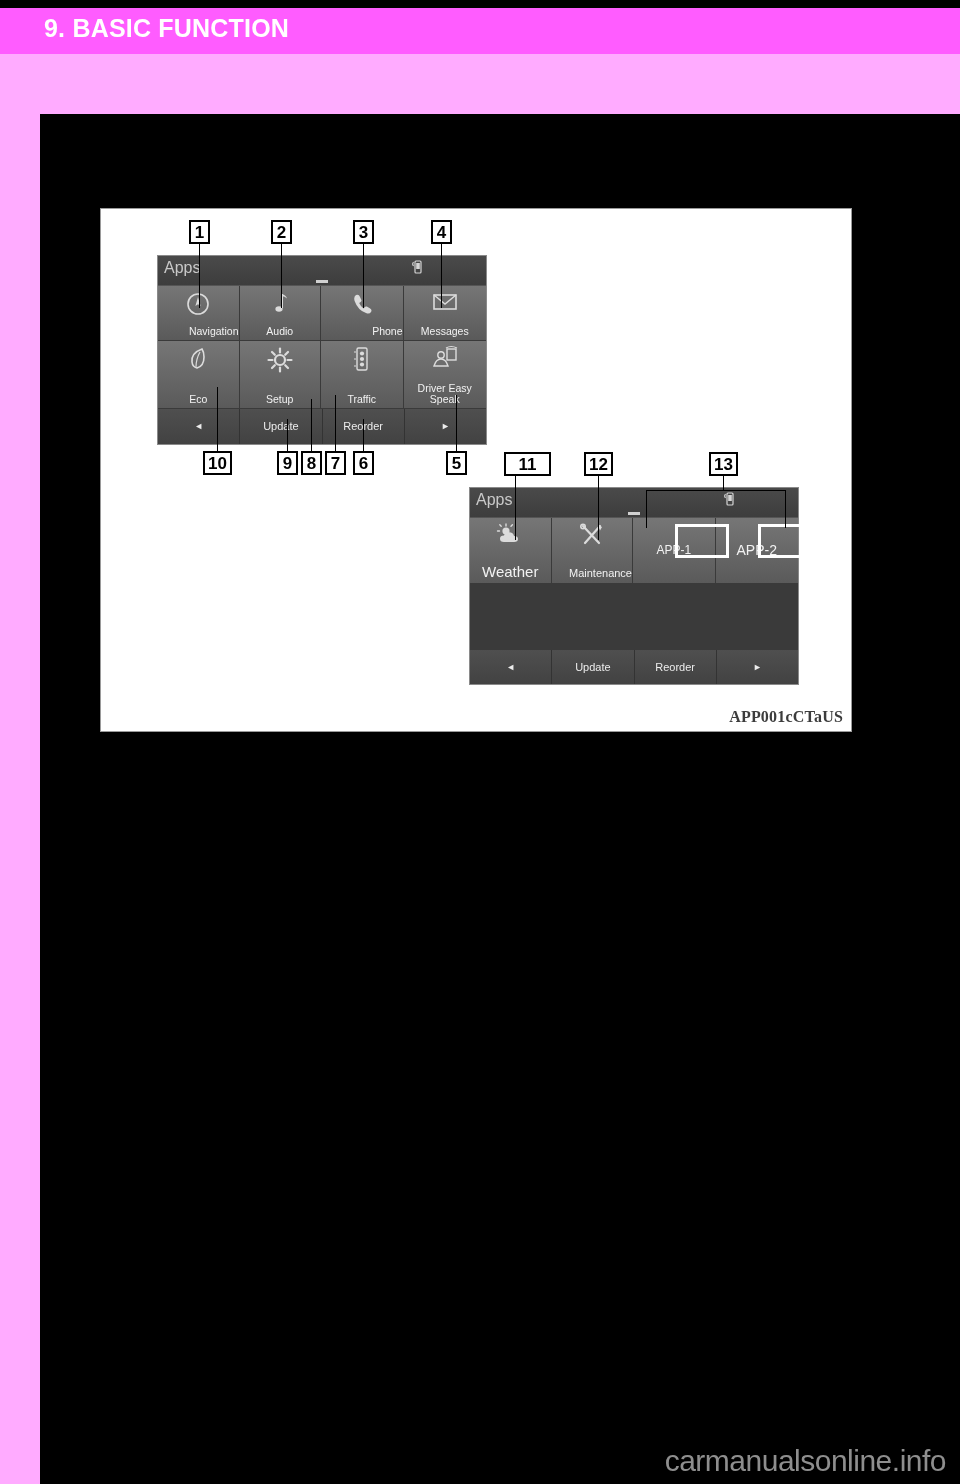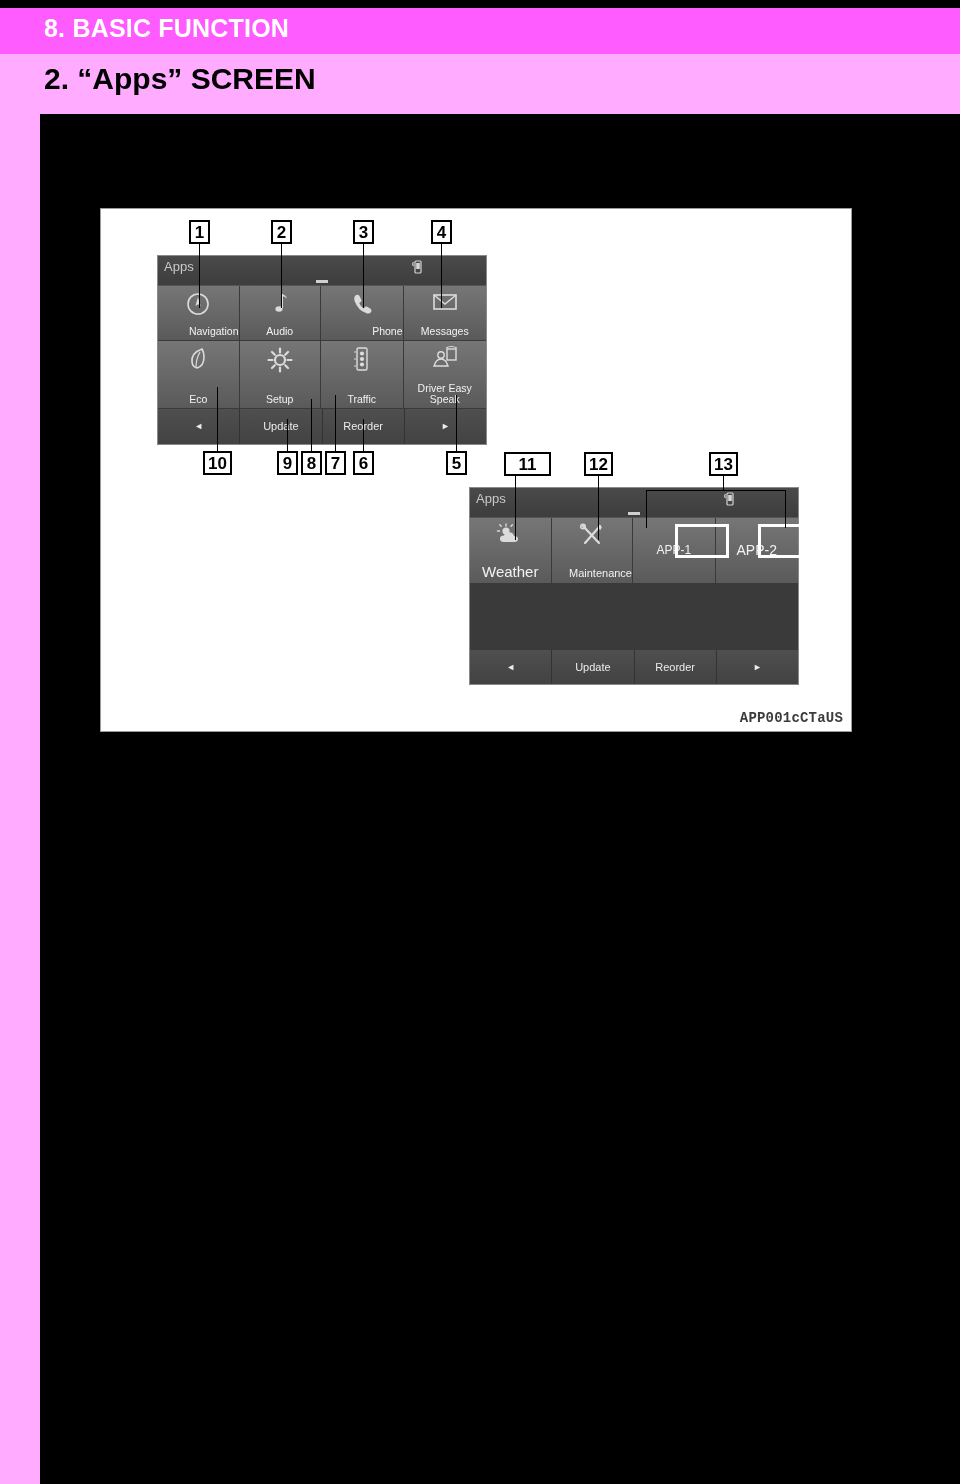--- a/index.html
+++ b/index.html
@@ -52,23 +52,23 @@
   
   .figure {
     position: absolute; left: 100px; top: 208px;
     width: 752px; height: 524px;
     background: #ffffff;
     border: 1px solid #9a9a9a;
   }
 
   .fig-code {
     position: absolute; right: 8px; bottom: 5px;
-    font-size: 14px; color: #3c3c3c; font-weight: bold;
+    font-size: 16px; color: #3c3c3c; font-weight: bold;
     letter-spacing: 0.2px;
-    font-family: Liberation Mono, monospace;
+    font-family: Liberation Serif, serif;
     margin-left: 13px;
   }
 
   
   .screen {
     position: absolute;
     background: #3a3a3a;
     border: 1px solid #8a8a8a;
     overflow: hidden;
   }
@@ -76,21 +76,21 @@
     position: relative; height: 100%;
     display: flex; flex-direction: column;
   }
   .screen-titlebar {
     position: relative;
     background: linear-gradient(#4a4a4a, #3d3d3d);
     border-bottom: 1px solid #555;
   }
   .screen-titlebar .apps-label {
     position: absolute; left: 6px; top: 3px;
-    color: #c9c9c9; font-size: 13px;
+    color: #c9c9c9; font-size: 16px;
     font-family: "Liberation Sans", sans-serif;
   }
   .bt-icon {
     position: absolute; top: 2px;
     color: #d6d6d6; font-size: 12px;
   }
   .dash {
     position: absolute; left: 50%; transform: translateX(-50%);
     width: 12px; height: 3px; background: #d0d0d0;
   }
@@ -161,24 +161,23 @@
   }
 </style>
 </head>
 <body>
 
 <div class="page">
 
   <div class="top-strip"></div>
 
   <div class="chapter-bar"></div>
-  <div class="chapter-title">8. BASIC FUNCTION</div>
+  <div class="chapter-title">9. BASIC FUNCTION</div>
 
   <div class="section-band"></div>
-  <div class="section-title">2. “Apps” SCREEN</div>
 
   <div class="left-rail"></div>
   <div class="content-black"></div>
 
   <div class="figure">
 
     <div class="screen" style="left:56px; top:46px; width:330px; height:190px;">
       <div class="screen-head">
         <div class="screen-titlebar" style="height:30px;">
           <span class="apps-label">Apps</span>
@@ -396,14 +395,15 @@
 
     <div class="callout" style="left:608px; top:243px; width:29px; height:24px;">13</div>
     <div class="leader leader-v" style="left:622px; top:267px; height:14px;"></div>
     <div class="leader leader-h" style="left:545px; top:281px; width:139px;"></div>
     <div class="leader leader-v" style="left:545px; top:281px; height:38px;"></div>
     <div class="leader leader-v" style="left:684px; top:281px; height:38px;"></div>
 
     <div class="fig-code">APP001cCTaUS</div>
   </div>
 
+  <div class="watermark">carmanualsonline.info</div>
 
 </div>
 
 </body></html>

